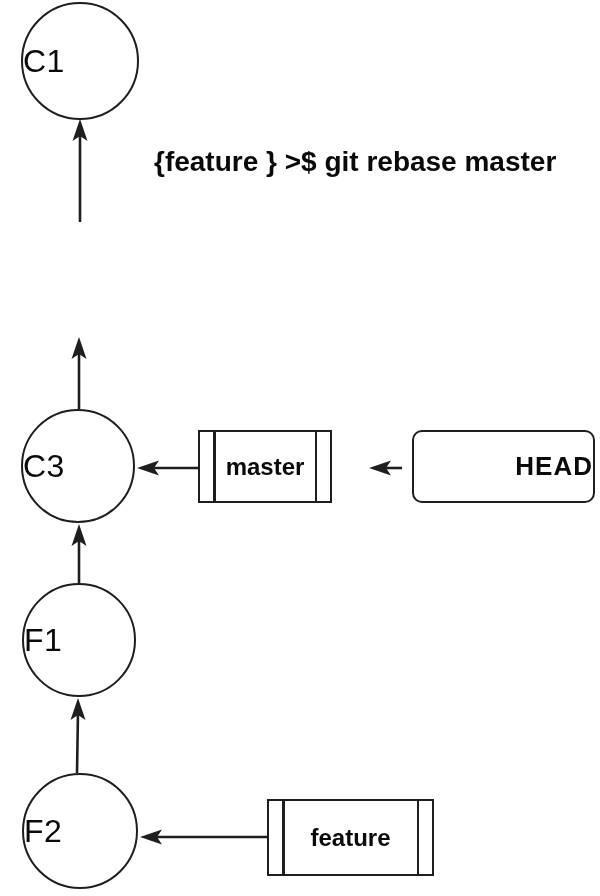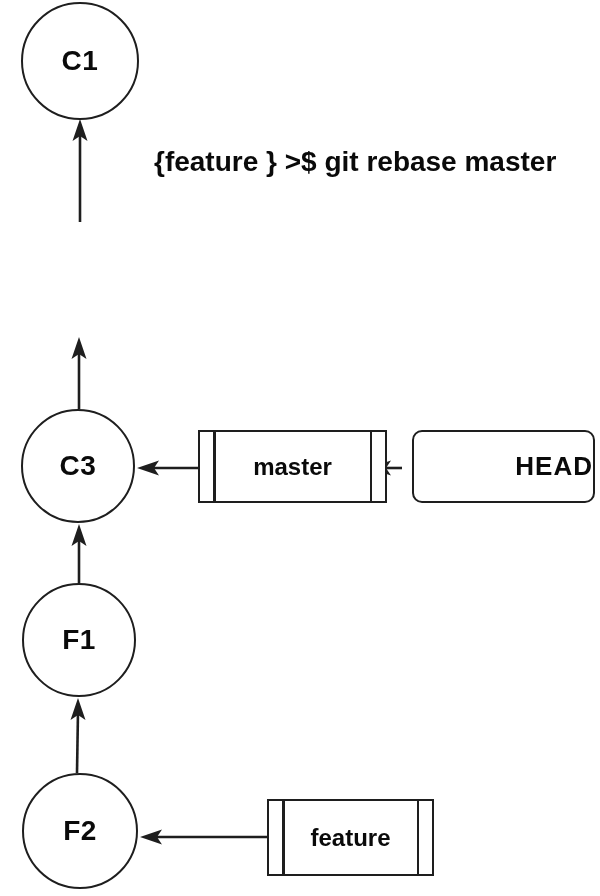--- a/index.html
+++ b/index.html
@@ -18,39 +18,39 @@
   .arrows{position:absolute;left:0;top:0;width:600px;height:896px;pointer-events:none;}
   .arrows line{stroke:var(--stroke);stroke-width:2.6;}
   .arrows path{fill:var(--stroke);stroke:none;}
 
   .commit{
     position:absolute;
     box-sizing:border-box;
     border:2.5px solid var(--stroke);
     border-radius:50%;
     background:var(--bg);
-    display:flex;align-items:center;justify-content:center;
-    font-weight:bold;font-size:28px;color:var(--text);
+    display:flex;align-items:center;justify-content:flex-start;
+    font-weight:normal;font-size:32px;color:var(--text);
     letter-spacing:0.5px;
   }
   .c1{left:21px;top:2px;width:118px;height:118px;}
   .c2{left:23px;top:223px;width:114px;height:114px;}
   .c3{left:21px;top:409px;width:114px;height:114px;}
   .f1{left:22px;top:583px;width:114px;height:114px;}
   .f2{left:22px;top:773px;width:116px;height:116px;}
 
   .ref-box{
     position:absolute;
     box-sizing:border-box;
     border:2.5px solid var(--stroke);
     background:var(--bg);
     display:flex;align-items:center;justify-content:center;
     font-weight:bold;font-size:24px;color:var(--text);
   }
-  .master-box{left:198px;top:430px;width:189px;height:73px;}
+  .master-box{left:198px;top:430px;width:134px;height:73px;}
   .feature-box{left:267px;top:799px;width:167px;height:77px;}
   .bar{position:absolute;top:0;bottom:0;width:2.5px;background:var(--stroke);}
   .bar-left{left:13px;}
   .bar-right{right:13px;}
 
   .head-box{
     position:absolute;
     box-sizing:border-box;
     left:412px;top:430px;width:183px;height:73px;
     border:2.5px solid var(--stroke);

